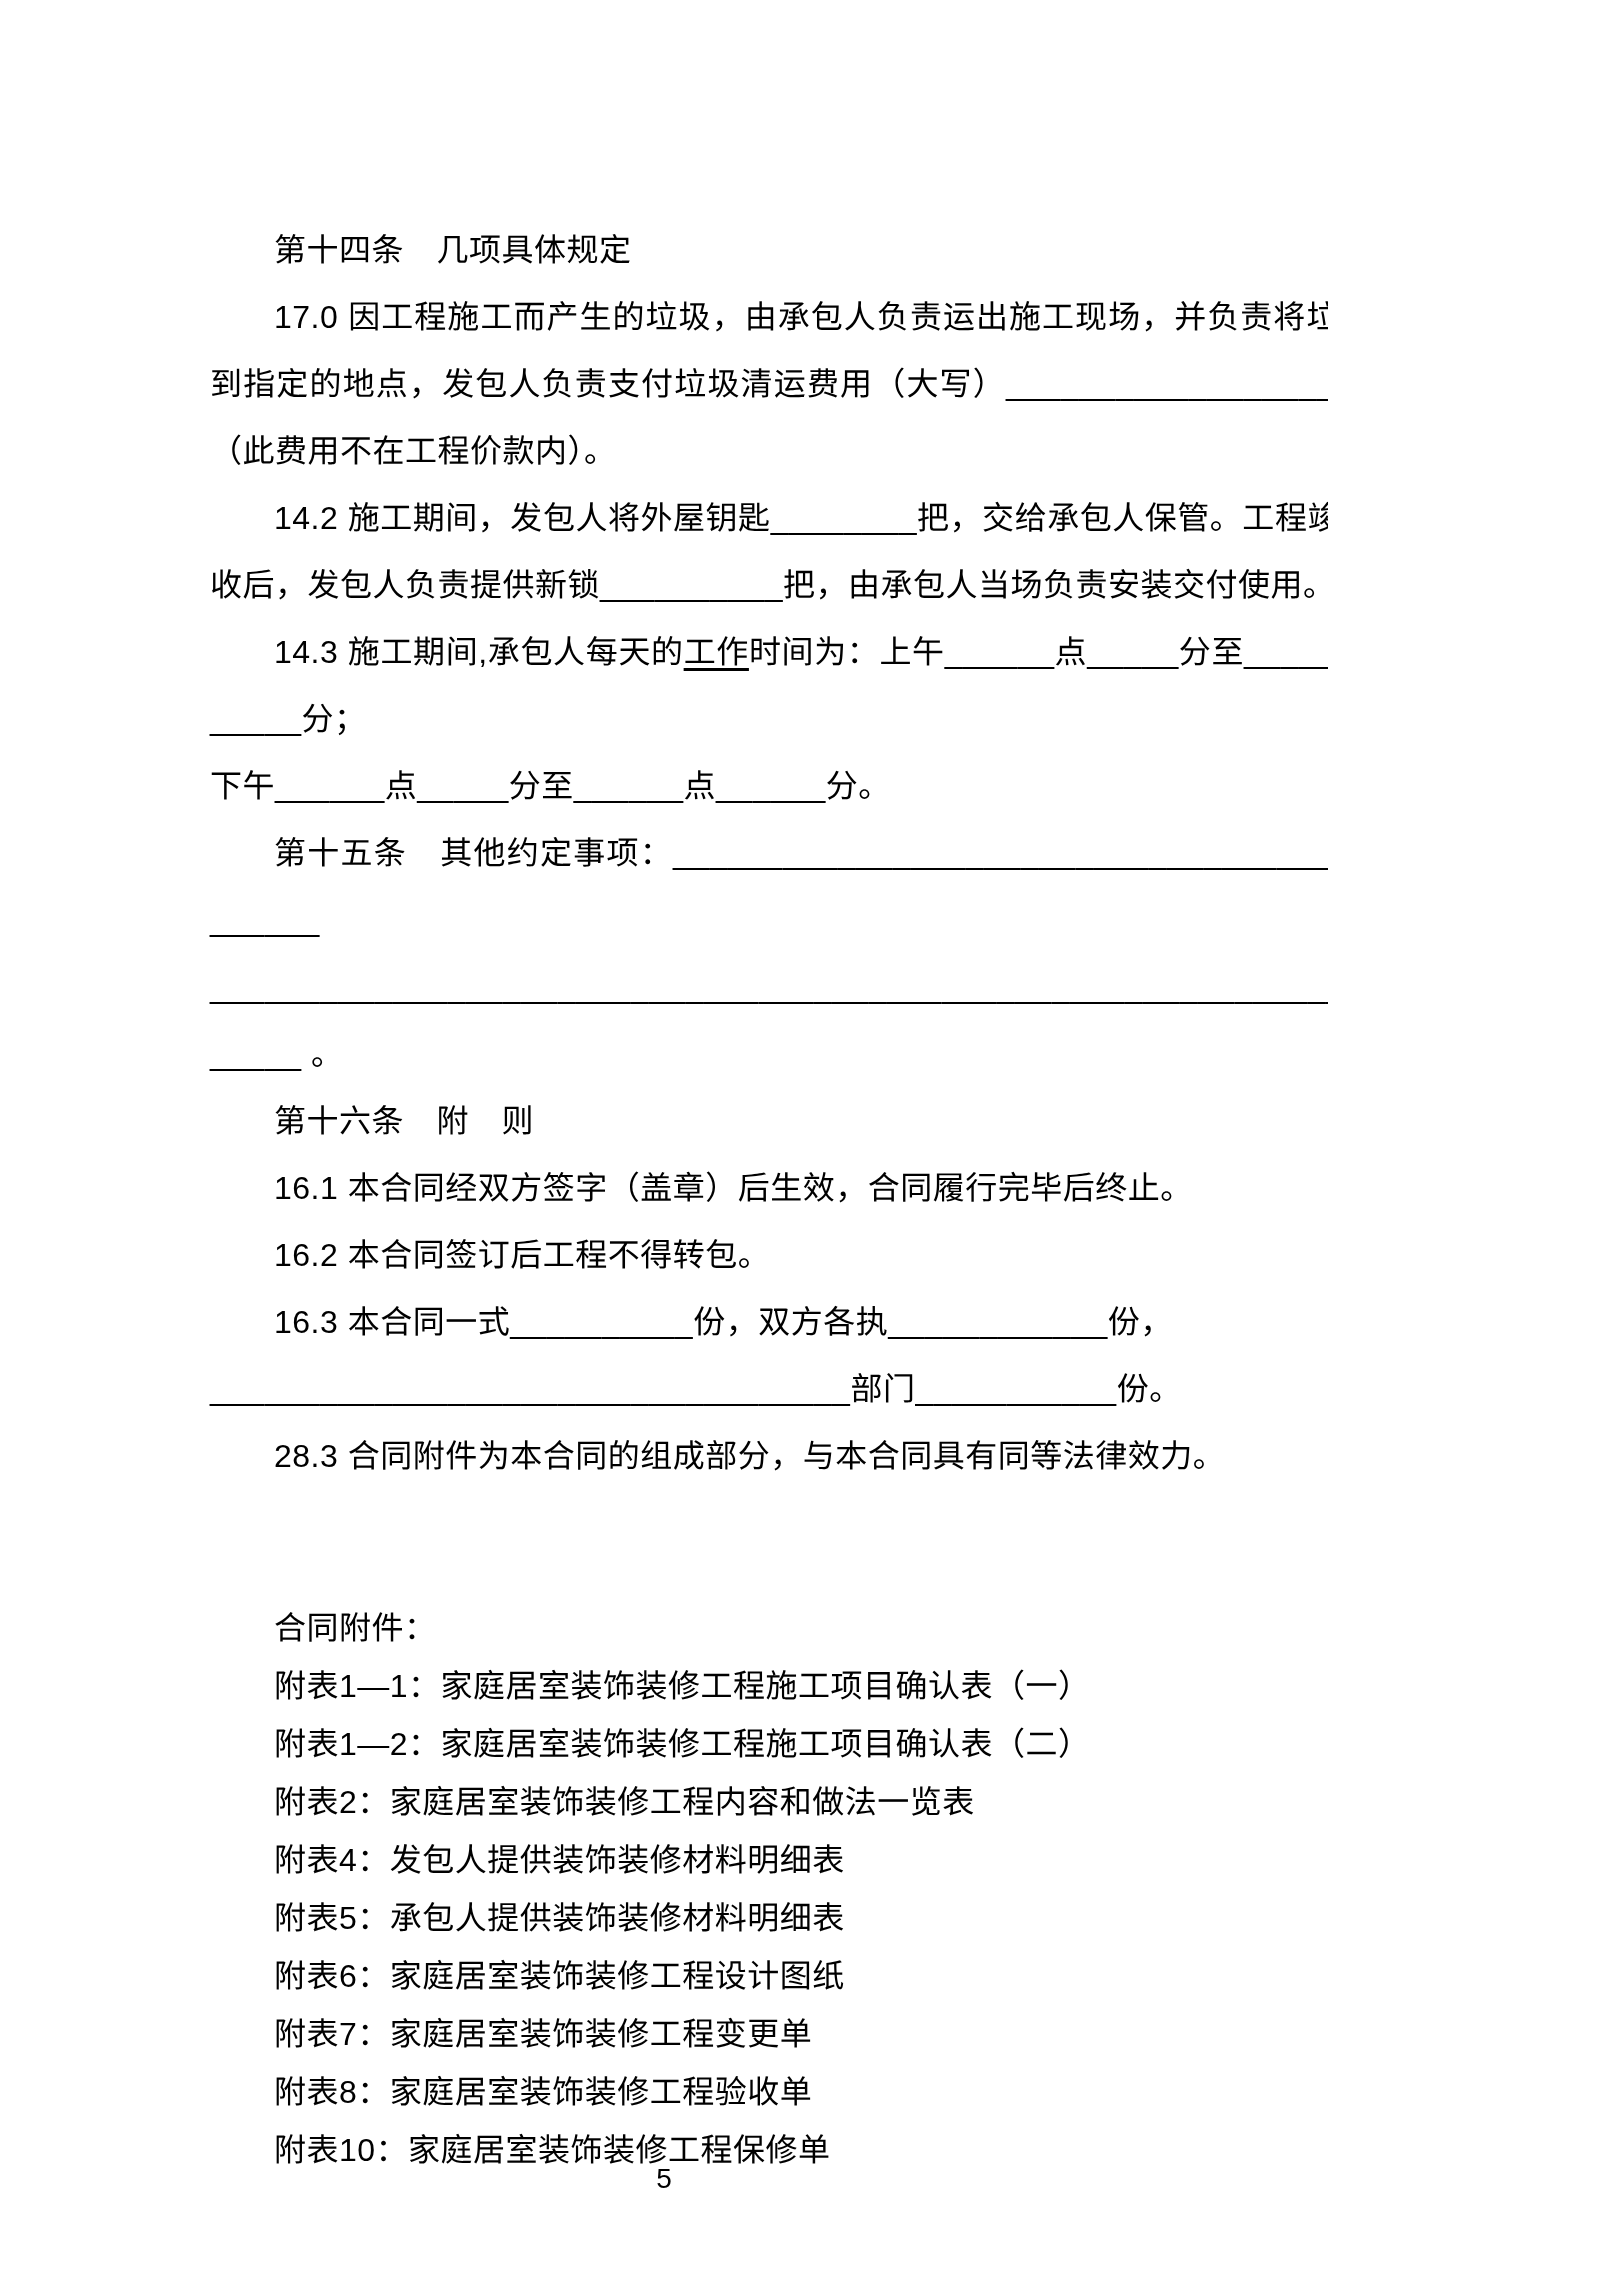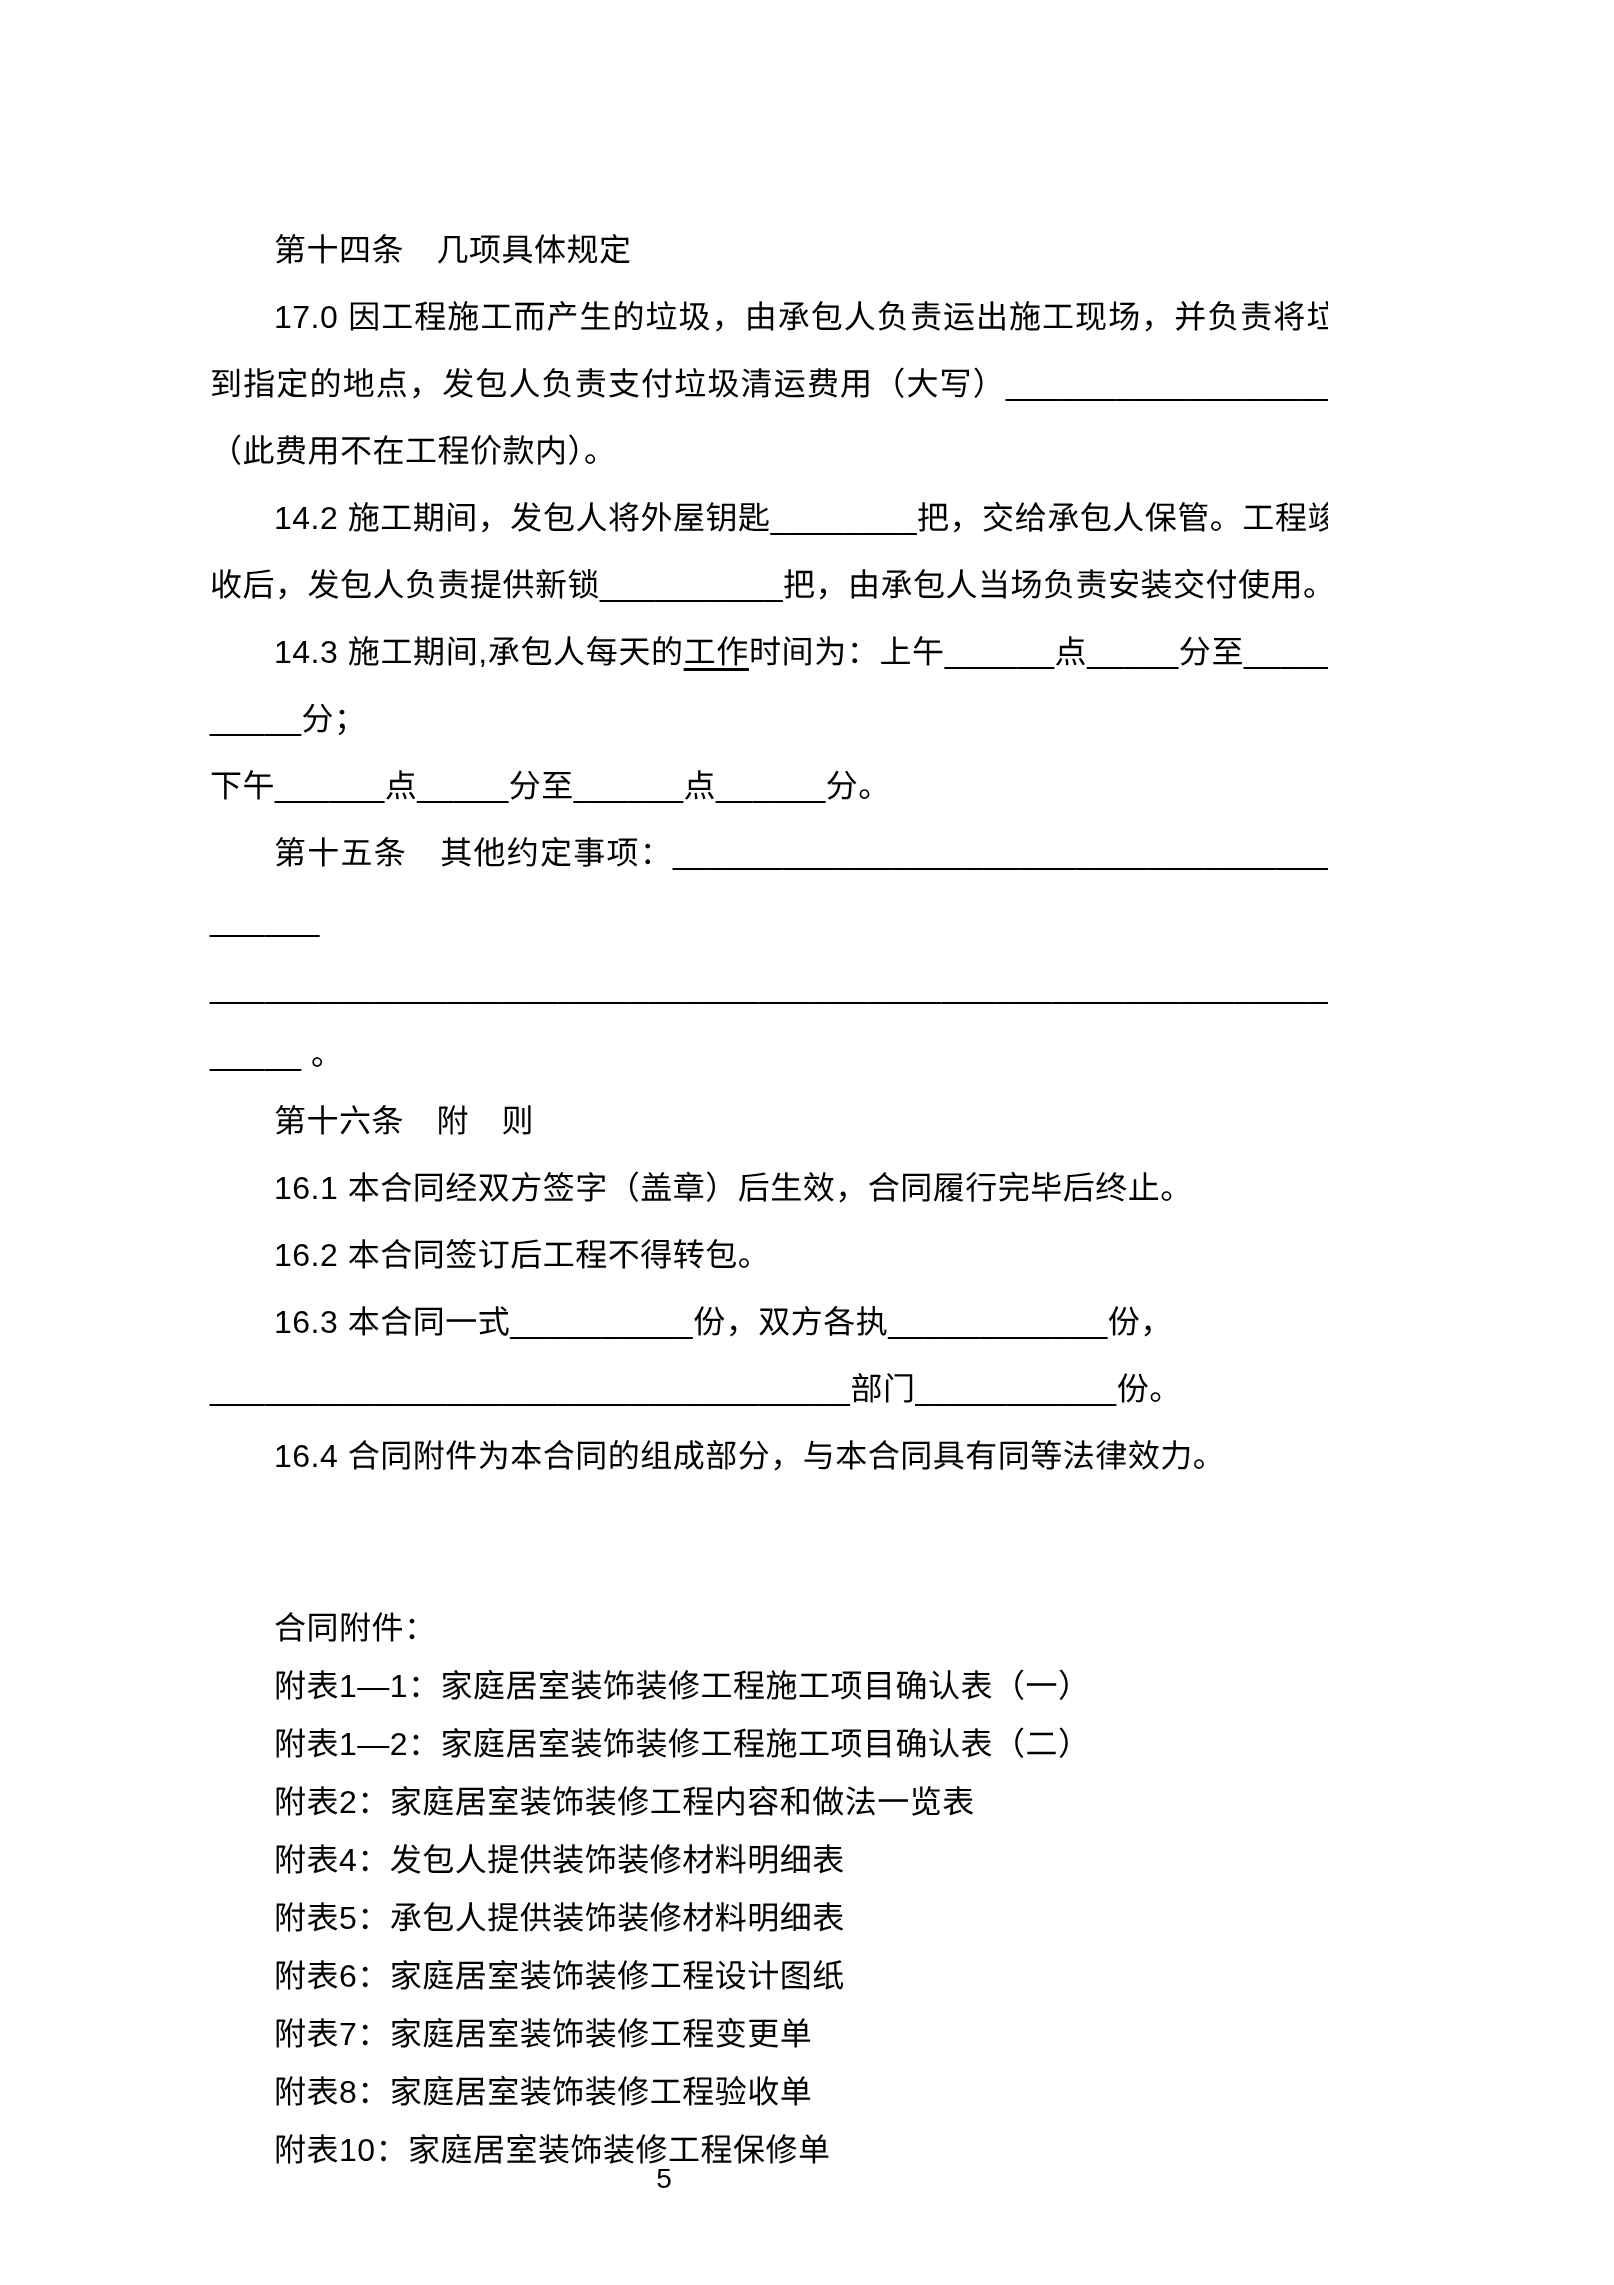--- a/index.html
+++ b/index.html
@@ -63,21 +63,21 @@
       <p class="para indent">14.2 施工期间，发包人将外屋钥匙________把，交给承包人保管。工程竣工验收后，发包人负责提供新锁__________把，由承包人当场负责安装交付使用。</p>
       <p class="para indent"><span>14.3 施工期间,承包人每天的</span><span class="u">工作</span><span>时间为：上午______点_____分至______点______分；</span></p>
       <p class="para">下午______点_____分至______点______分。</p>
       <p class="para indent">第十五条　其他约定事项：______________________________________________</p>
       <p class="para">______________________________________________________________________ 。</p>
       <p class="para indent">第十六条　附　则</p>
       <p class="para indent">16.1 本合同经双方签字（盖章）后生效，合同履行完毕后终止。</p>
       <p class="para indent">16.2 本合同签订后工程不得转包。</p>
       <p class="para indent">16.3 本合同一式__________份，双方各执____________份，</p>
       <p class="para">___________________________________部门___________份。</p>
-      <p class="para indent">16.4 合同附件为本合同的组成部分，与本合同具有同等法律效力。</p>
+      <p class="para indent">28.3 合同附件为本合同的组成部分，与本合同具有同等法律效力。</p>
       <p class="para indent tight gap-before">合同附件：</p>
       <p class="para indent tight">附表1—1：家庭居室装饰装修工程施工项目确认表（一）</p>
       <p class="para indent tight">附表1—2：家庭居室装饰装修工程施工项目确认表（二）</p>
       <p class="para indent tight">附表2：家庭居室装饰装修工程内容和做法一览表</p>
       <p class="para indent tight">附表4：发包人提供装饰装修材料明细表</p>
       <p class="para indent tight">附表5：承包人提供装饰装修材料明细表</p>
       <p class="para indent tight">附表6：家庭居室装饰装修工程设计图纸</p>
       <p class="para indent tight">附表7：家庭居室装饰装修工程变更单</p>
       <p class="para indent tight">附表8：家庭居室装饰装修工程验收单</p>
       <p class="para indent tight">附表10：家庭居室装饰装修工程保修单</p>

